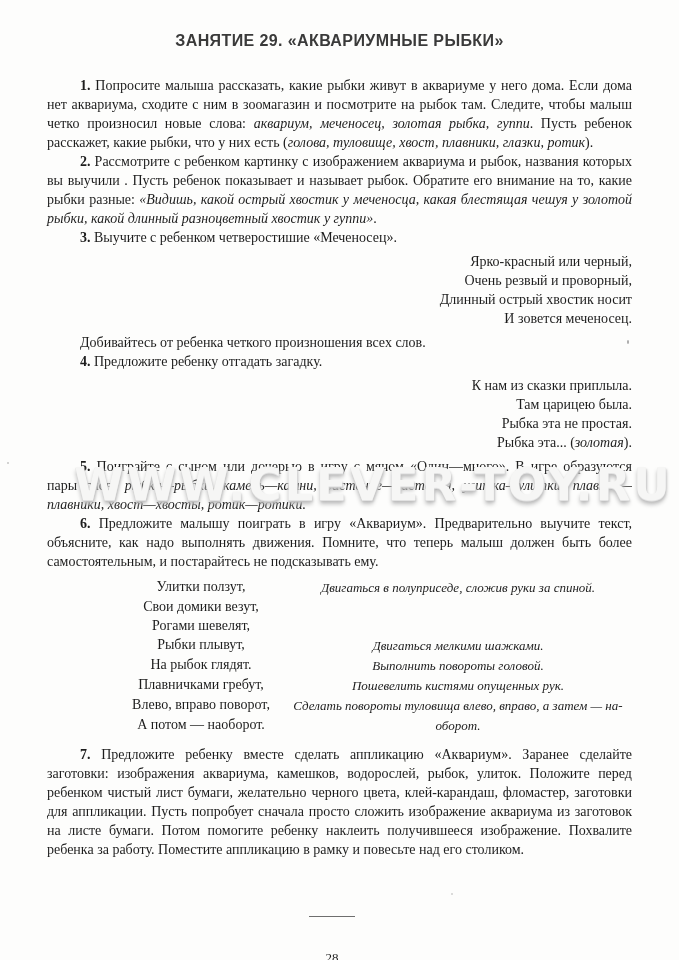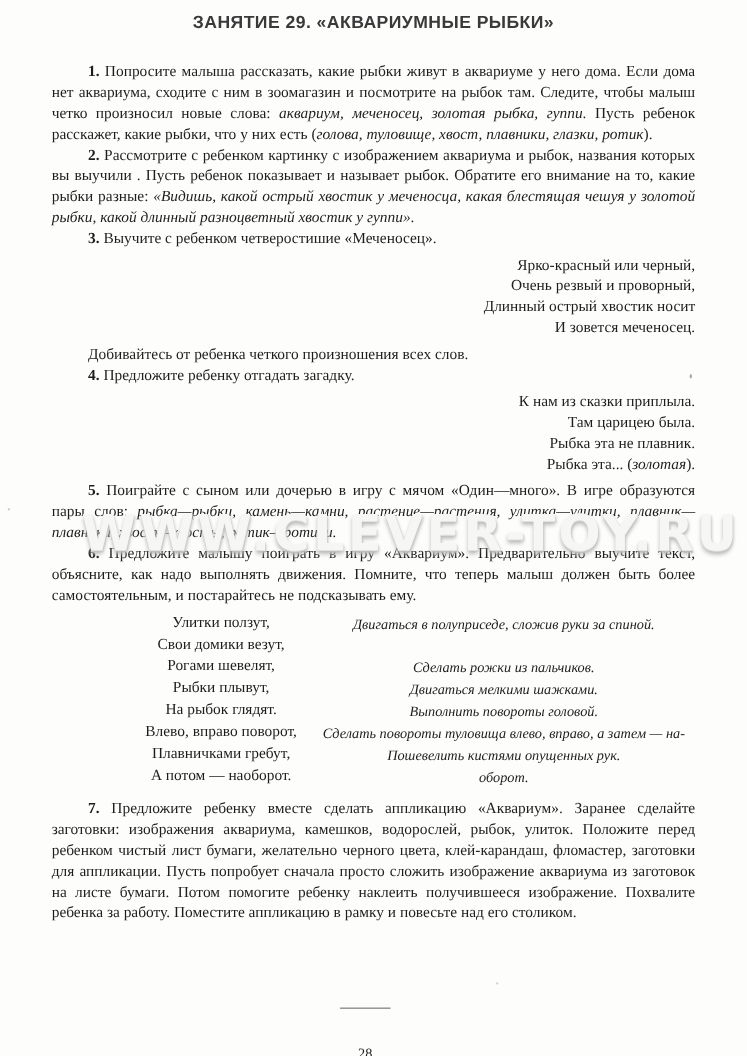--- a/index.html
+++ b/index.html
@@ -5,21 +5,21 @@
   html,body{margin:0;padding:0;background:#ffffff;}
   .page{
     position:relative;
     width:679px;height:960px;
     background:var(--paper,#fdfdfc);
     font-family:"Liberation Serif",serif;
     color:var(--ink,#1d1d1d);
     overflow:hidden;
   }
   .title{
-    margin:0;padding-top:12px;
+    margin:0;padding-top:32px;
     text-align:center;
     font-family:"Liberation Sans",sans-serif;
     font-size:16px;font-weight:700;letter-spacing:.4px;
     color:var(--title-ink,#3a3a3a);
   }
   .body{
     margin:26px 47px 0 47px;
     font-size:14px;line-height:19px;
     text-align:justify;
   }
@@ -84,21 +84,21 @@
     <p class="para indent"><span>Добивайтесь от ребенка четкого произношения всех слов.</span></p>
     <p class="para indent"><span class="b">4.</span><span> Предложите ребенку отгадать загадку.</span></p>
 
     <div class="poem">
       <div>
 
           <div class="poem-line">К нам из сказки приплыла.</div>
 
           <div class="poem-line">Там царицею была.</div>
 
-          <div class="poem-line">Рыбка эта не плавник.</div>
+          <div class="poem-line">Рыбка эта не простая.</div>
         </div>
       <div class="poem-line"><span>Рыбка эта... (</span><span class="i">золотая</span><span>).</span></div>
     </div>
 
     <p class="para indent"><span class="b">5.</span><span> Поиграйте с сыном или дочерью в игру с мячом «Один—много». В игре образуются пары слов: </span><span class="i">рыбка—рыбки, камень—камни, растение—растения, улитка—улитки, плавник—плавники, хвост—хвосты, ротик—ротики.</span></p>
     <p class="para indent"><span class="b">6.</span><span> Предложите малышу поиграть в игру «Аквариум». Предварительно выучите текст, объясните, как надо выполнять движения. Помните, что теперь малыш должен быть более самостоятельным, и постарайтесь не подсказывать ему.</span></p>
 
     <div class="game">
 
         <div class="game-row">
@@ -106,41 +106,40 @@
           <div class="game-right">Двигаться в полуприседе, сложив руки за спиной.</div>
         </div>
 
         <div class="game-row">
           <div class="game-left">Свои домики везут,</div>
           <div class="game-right"></div>
         </div>
 
         <div class="game-row">
           <div class="game-left">Рогами шевелят,</div>
-          <div class="game-right">Сделать рожки из пальчиков.</div>
         </div>
 
         <div class="game-row">
           <div class="game-left">Рыбки плывут,</div>
           <div class="game-right">Двигаться мелкими шажками.</div>
         </div>
 
         <div class="game-row">
           <div class="game-left">На рыбок глядят.</div>
           <div class="game-right">Выполнить повороты головой.</div>
         </div>
 
         <div class="game-row">
-          <div class="game-left">Влево, вправо поворот,</div>
-          <div class="game-right">Сделать повороты туловища влево, вправо, а затем — на-</div>
+          <div class="game-left">Плавничками гребут,</div>
+          <div class="game-right">Пошевелить кистями опущенных рук.</div>
         </div>
 
         <div class="game-row">
-          <div class="game-left">Плавничками гребут,</div>
-          <div class="game-right">Пошевелить кистями опущенных рук.</div>
+          <div class="game-left">Влево, вправо поворот,</div>
+          <div class="game-right">Сделать повороты туловища влево, вправо, а затем — на-</div>
         </div>
 
         <div class="game-row">
           <div class="game-left">А потом — наоборот.</div>
           <div class="game-right">оборот.</div>
         </div>
       </div>
 
     <p class="para indent p7"><span class="b">7.</span><span> Предложите ребенку вместе сделать аппликацию «Аквариум». Заранее сделайте заготовки: изображения аквариума, камешков, водорослей, рыбок, улиток. Положите перед ребенком чистый лист бумаги, желательно черного цвета, клей-карандаш, фломастер, заготовки для аппликации. Пусть попробует сначала просто сложить изображение аквариума из заготовок на листе бумаги. Потом помогите ребенку наклеить получившееся изображение. Похвалите ребенка за работу. Поместите аппликацию в рамку и повесьте над его столиком.</span></p>
 

